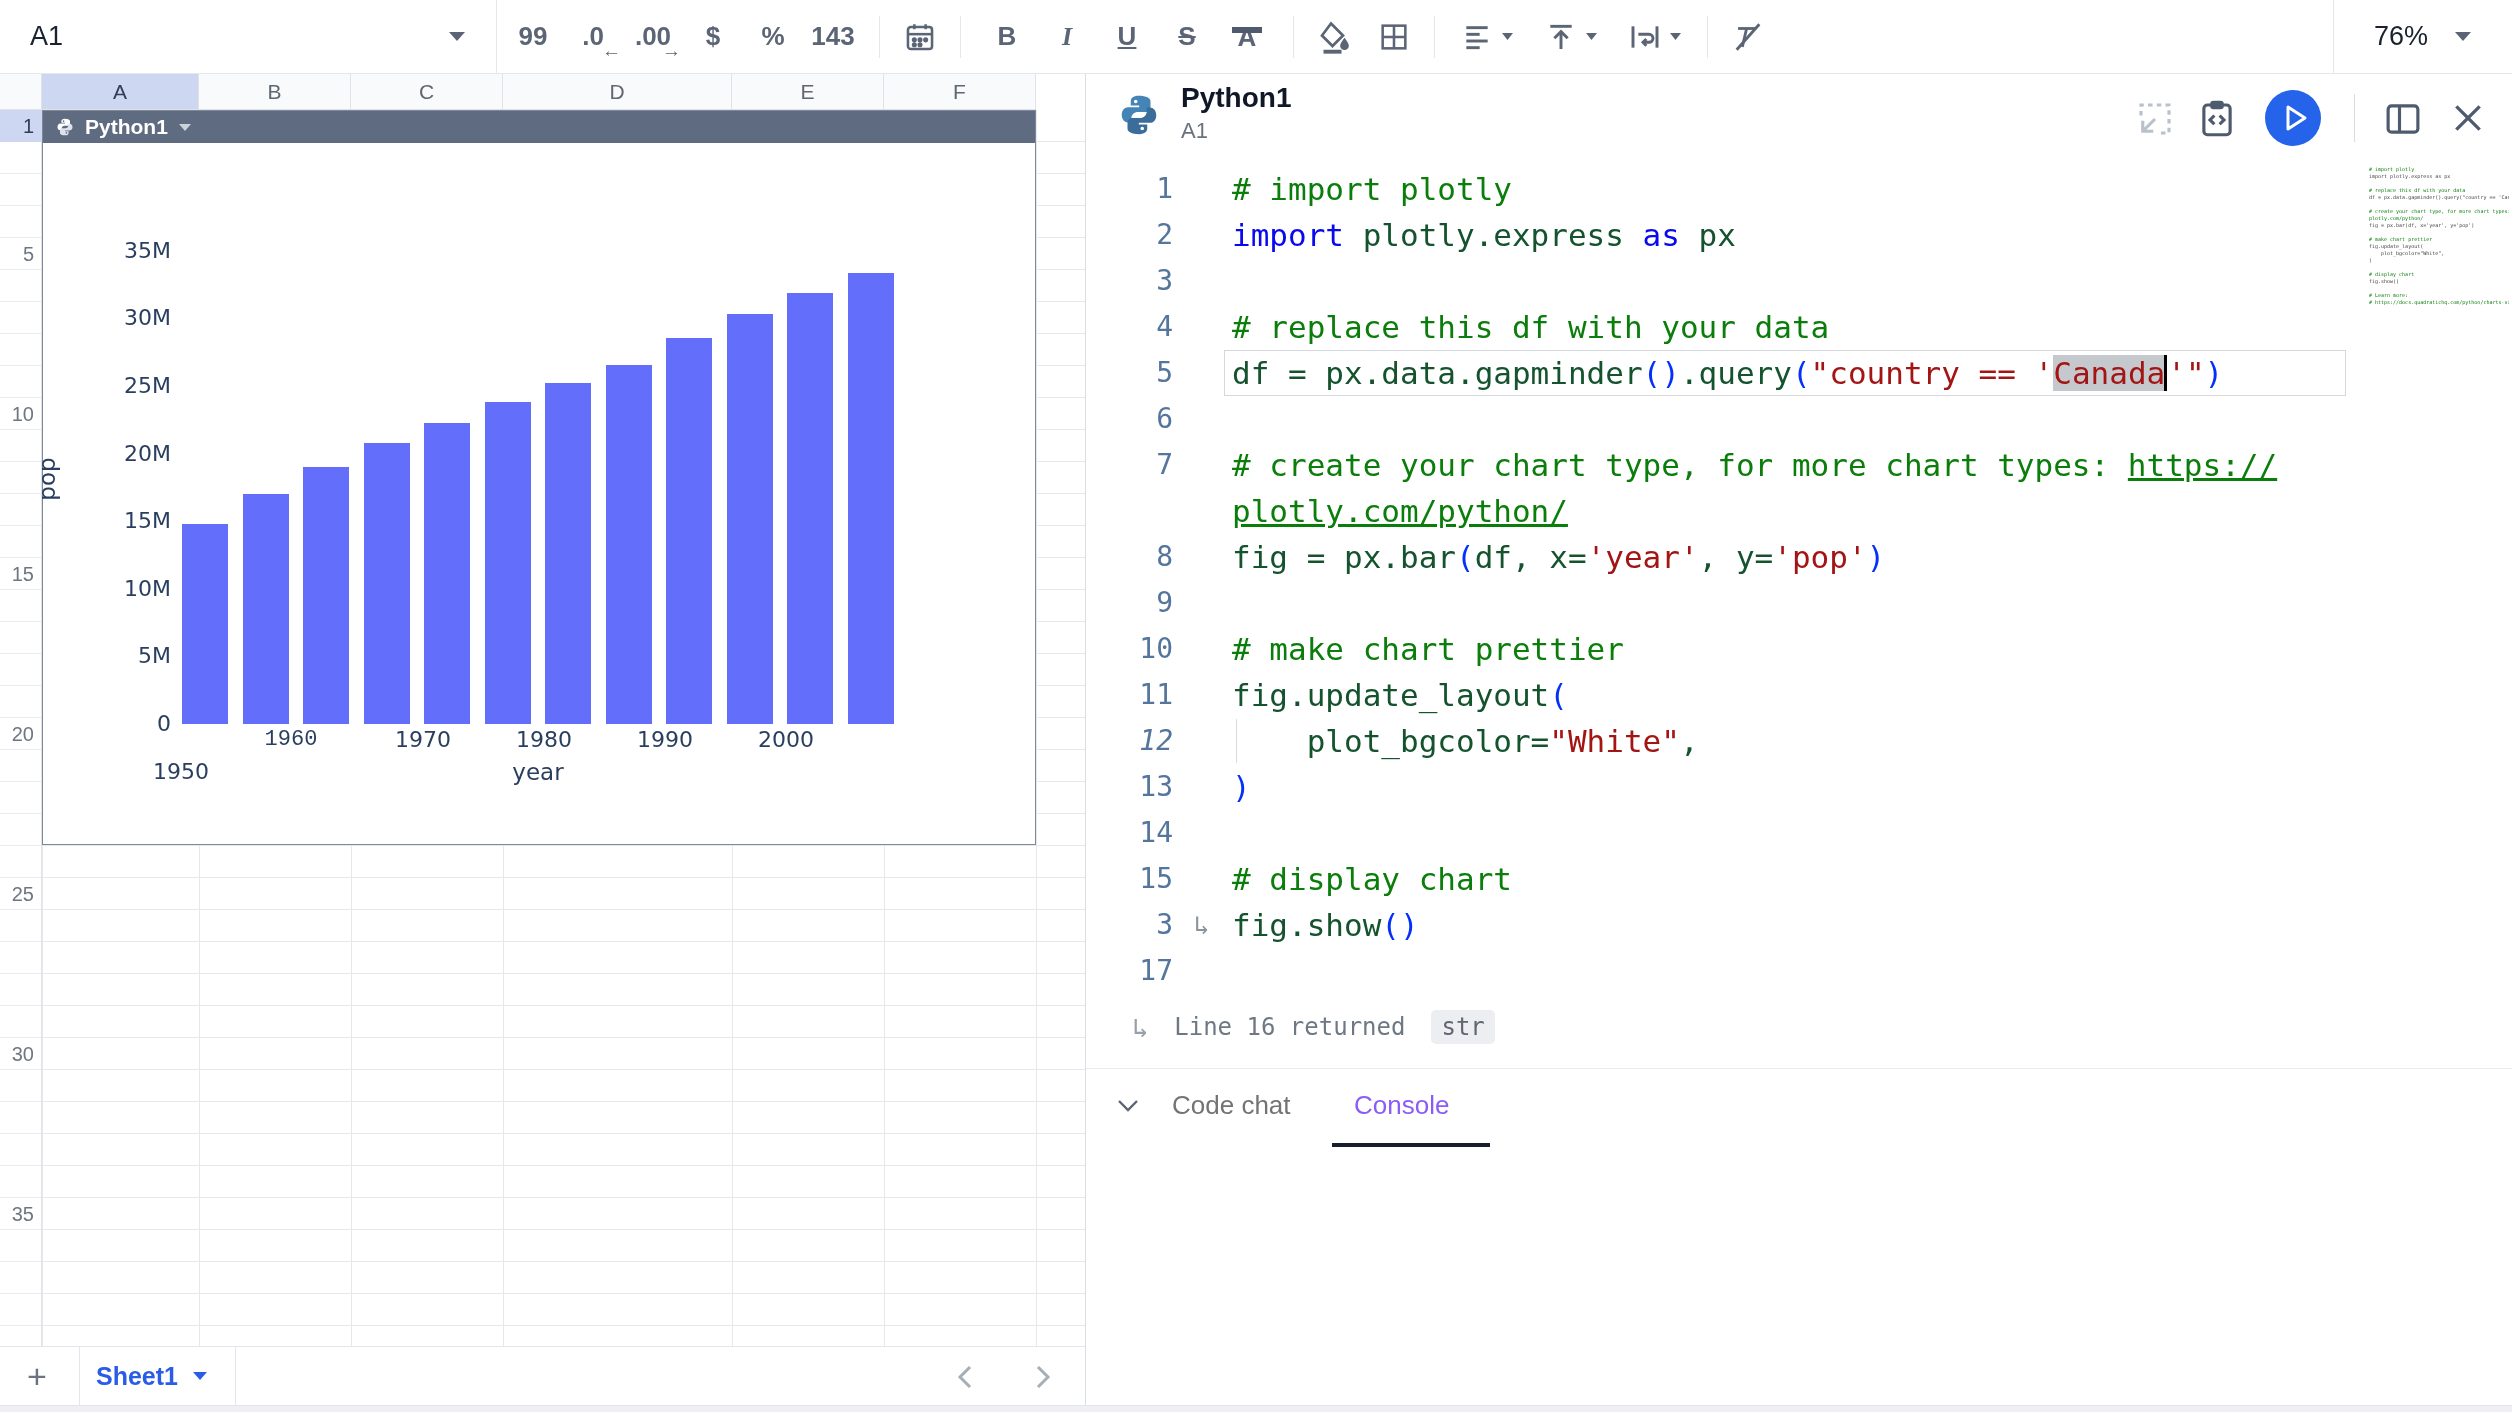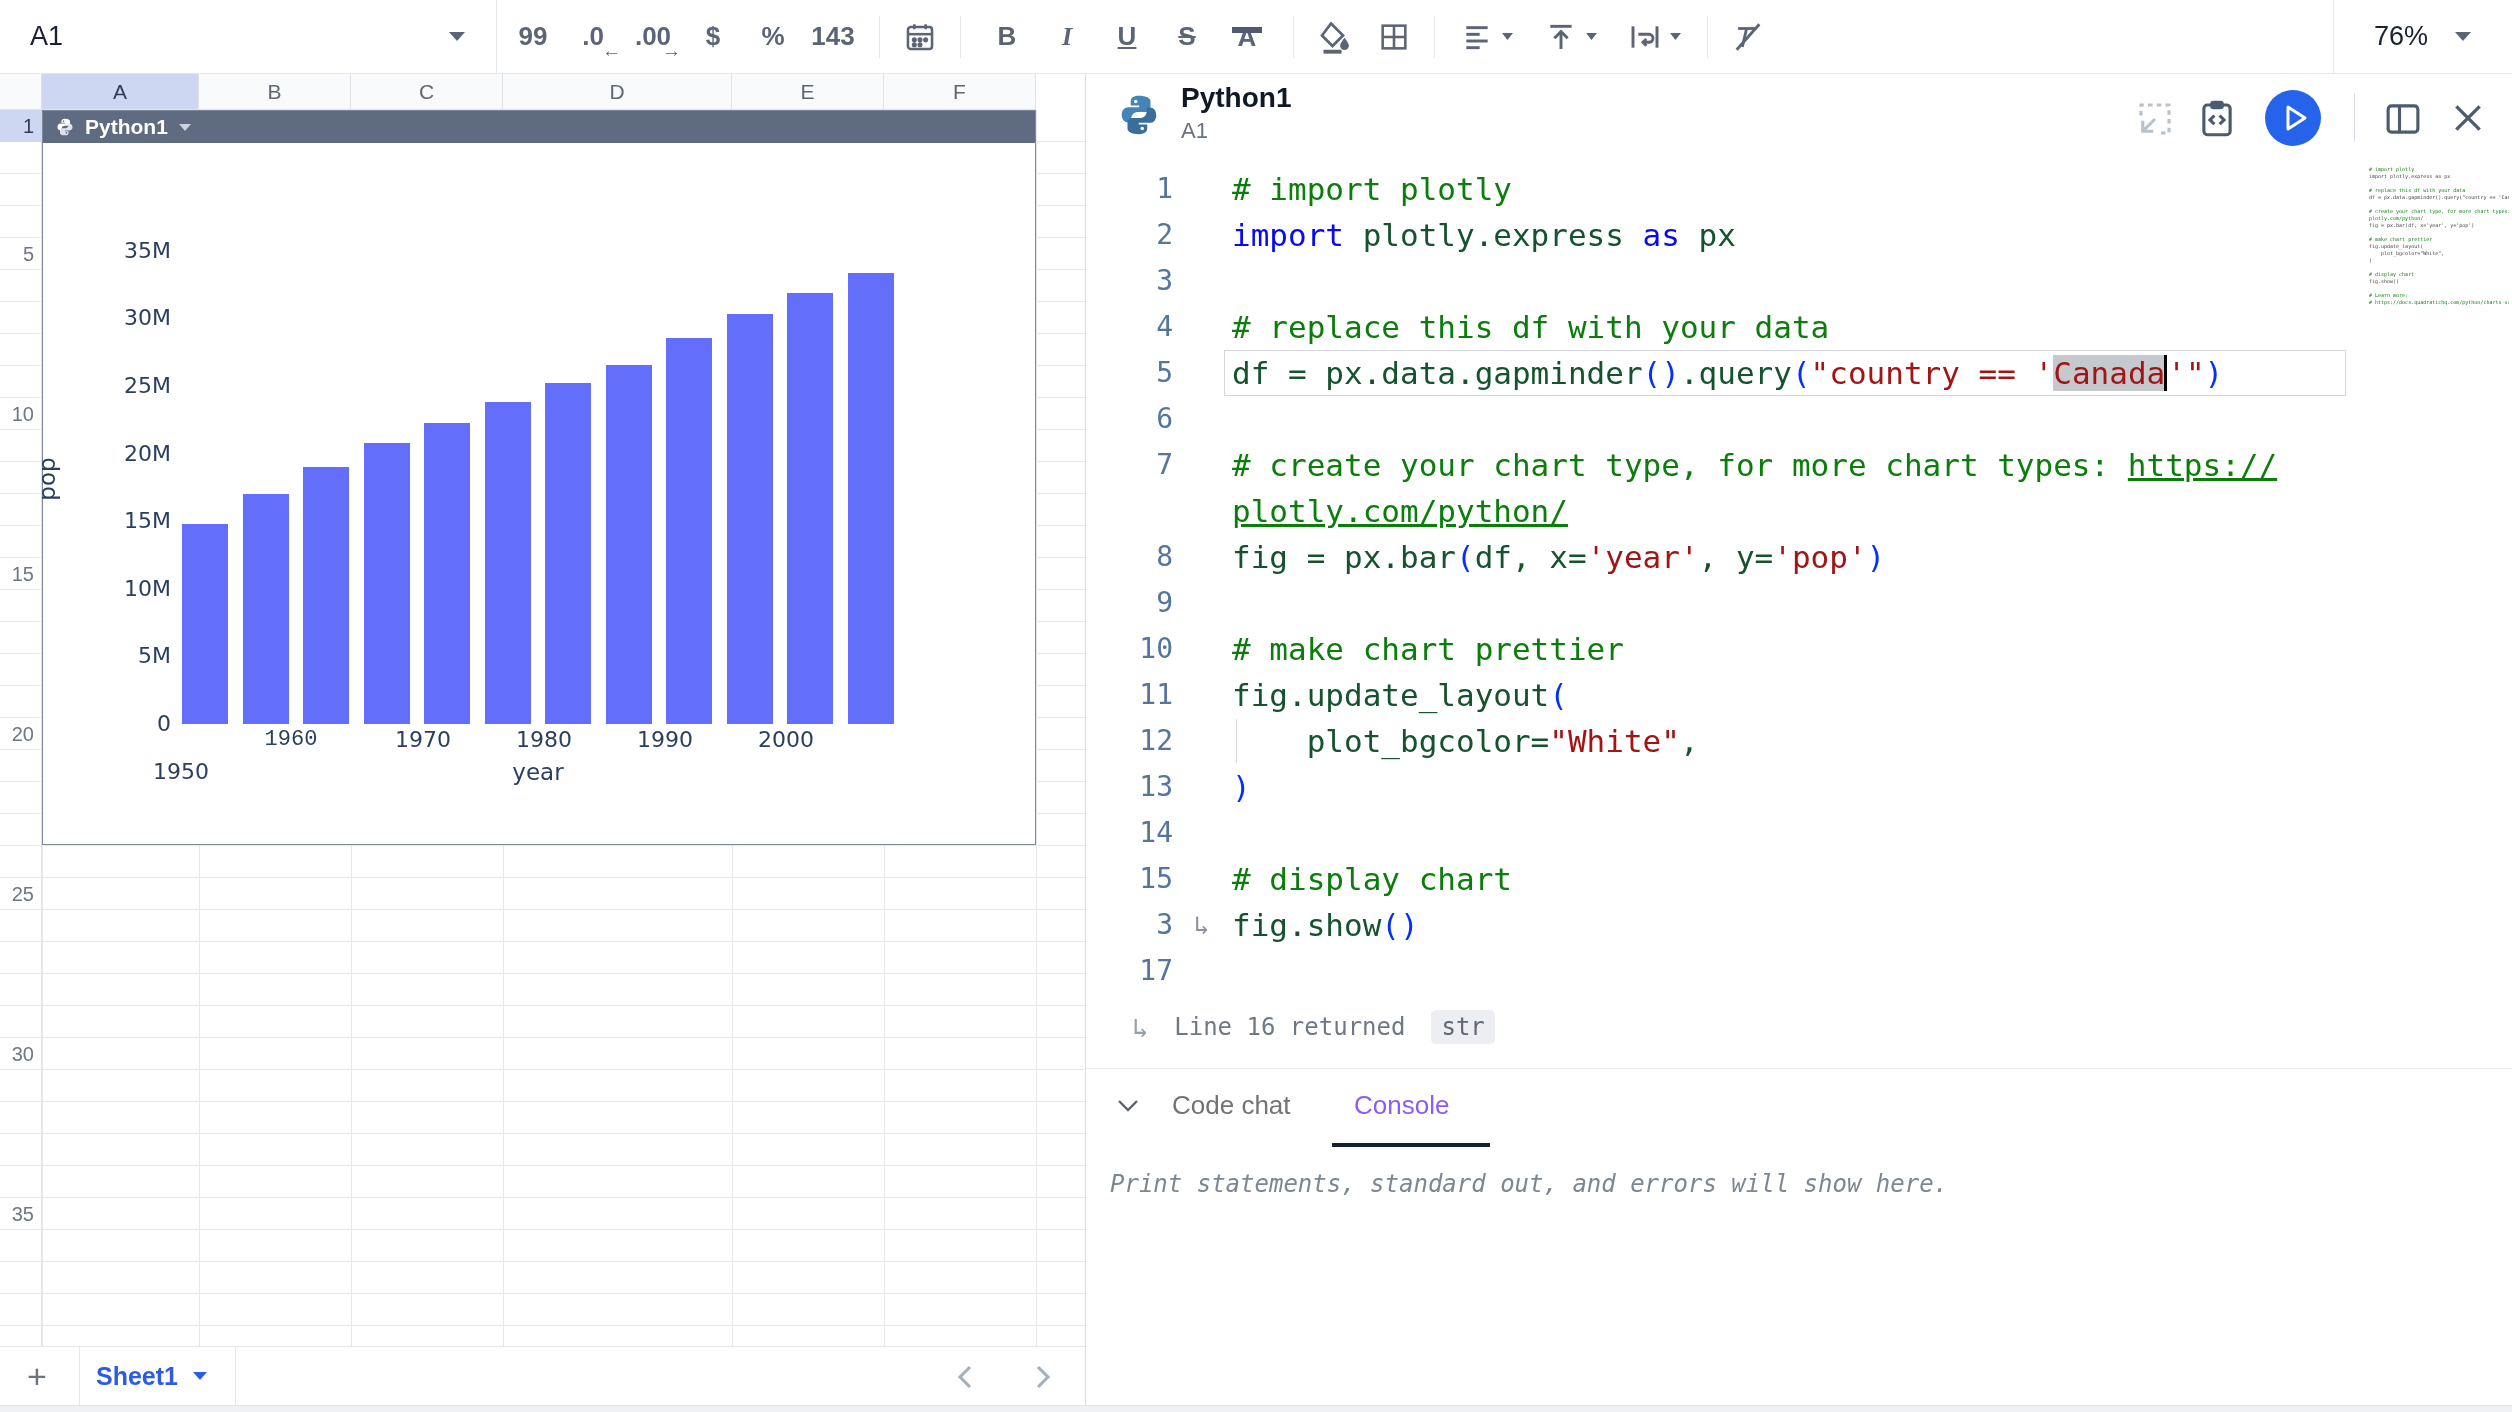--- a/index.html
+++ b/index.html
@@ -411,21 +411,21 @@
         <div class="codeline abs" style="top: 368px;"><span class="cm"># create your chart type, for more chart types: </span><span class="ln">https://</span></div>
         <div class="codeline abs" style="top: 414px;"><span class="ln">plotly.com/python/</span></div>
         <div class="gut" style="top: 460px;">8</div>
         <div class="codeline abs" style="top: 460px;"><span class="tx">fig = px.bar</span><span class="pa">(</span><span class="tx">df, x=</span><span class="st">'year'</span><span class="tx">, y=</span><span class="st">'pop'</span><span class="pa">)</span></div>
         <div class="gut" style="top: 506px;">9</div>
         <div class="codeline abs" style="top: 506px;"></div>
         <div class="gut" style="top: 552px;">10</div>
         <div class="codeline abs" style="top: 552px;"><span class="cm"># make chart prettier</span></div>
         <div class="gut" style="top: 598px;">11</div>
         <div class="codeline abs" style="top: 598px;"><span class="tx">fig.update_layout</span><span class="pa">(</span></div>
-        <div class="gut" style="top: 644px;">12</div>
+        <div class="gut" style="top: 644px; font-style: italic;">12</div>
         <div class="guide" style="left: 150px; top: 645px;"></div>
         <div class="codeline abs" style="top: 644px;"><span class="tx">    plot_bgcolor=</span><span class="st">"White"</span><span class="tx">,</span></div>
         <div class="gut" style="top: 690px;">13</div>
         <div class="codeline abs" style="top: 690px;"><span class="pa">)</span></div>
         <div class="gut" style="top: 736px;">14</div>
         <div class="codeline abs" style="top: 736px;"></div>
         <div class="gut" style="top: 782px;">15</div>
         <div class="codeline abs" style="top: 782px;"><span class="cm"># display chart</span></div>
         <div class="gut" style="top: 828px;">3</div>
         <div class="marker" style="top: 828px;">↳</div>
@@ -443,21 +443,20 @@
 
     <div id="cp-sep"></div>
     <div id="collapsebtn">
       <svg width="22" height="14" viewBox="0 0 22 14" fill="none" stroke="#5b6575" stroke-width="2.4">
           <polyline points="2,2 11,11 20,2"></polyline>
         </svg>
     </div>
     <div class="ptab" id="tab-codechat">Code chat</div>
     <div class="ptab" id="tab-console">Console</div>
     <div id="tabline"></div>
-    <div id="consoletext">Print statements, standard out, and errors will show here.</div>
   </div>
 <div class="rowlab abs sel" style="top: 110px;">1</div>
     <div class="rowlab abs" style="top: 238px;">5</div>
     <div class="rowlab abs" style="top: 398px;">10</div>
     <div class="rowlab abs" style="top: 558px;">15</div>
     <div class="rowlab abs" style="top: 718px;">20</div>
     <div class="rowlab abs" style="top: 878px;">25</div>
     <div class="rowlab abs" style="top: 1038px;">30</div>
     <div class="rowlab abs" style="top: 1198px;">35</div>
   </div>

